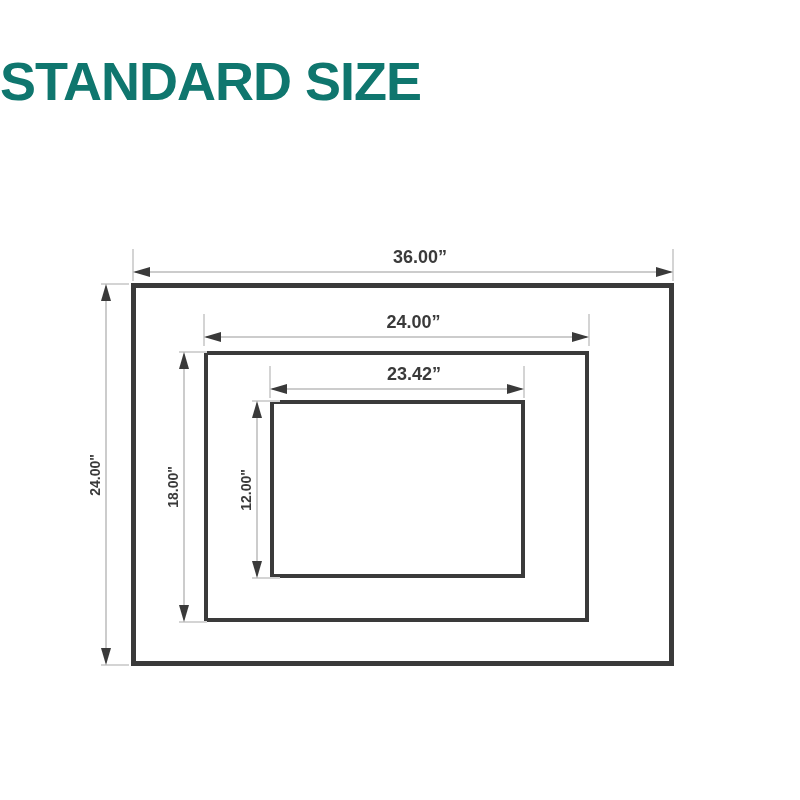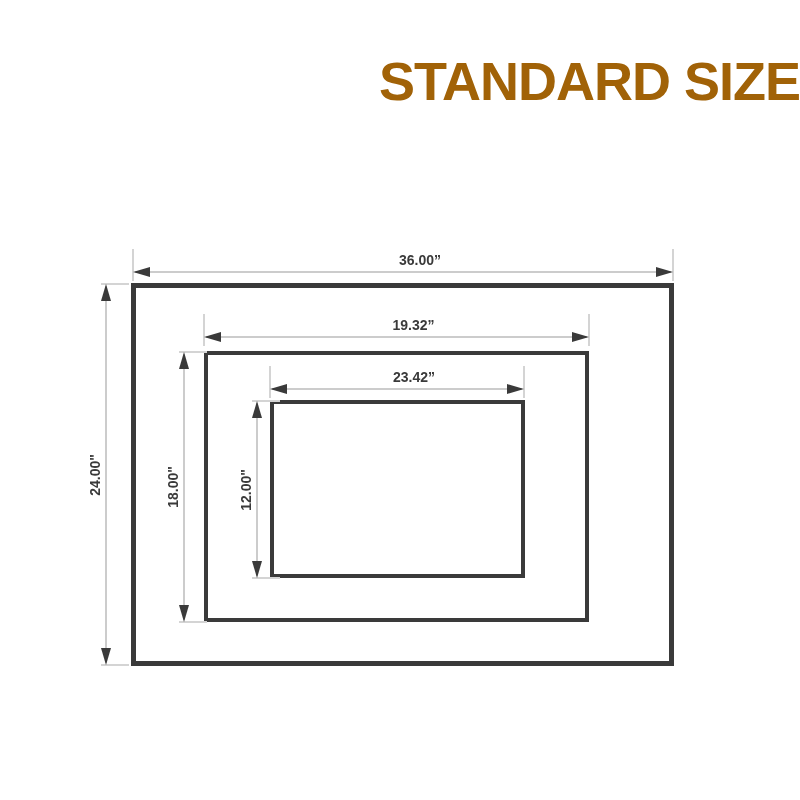--- a/index.html
+++ b/index.html
@@ -18,25 +18,25 @@
     height: 800px;
     background: #ffffff;
     overflow: hidden;
   }
   .title {
     position: absolute;
     top: 50px;
     left: 0;
     width: 100%;
     margin: 0;
-    text-align: right;
+    text-align: left;
     font-size: 54px;
     font-weight: 700;
     letter-spacing: -1px;
-    color: #a16207;
+    color: #0f766e;
   }
   .rect {
     position: absolute;
     box-sizing: border-box;
     border-style: solid;
     border-color: #3a3a3a;
     background: #ffffff;
   }
   .rect-outer  { left: 131px; top: 283px; width: 543px; height: 383px; border-width: 5px; }
   .rect-middle { left: 204px; top: 351px; width: 385px; height: 271px; border-width: 4px; }
@@ -58,21 +58,21 @@
     border-top: 5px solid transparent; border-bottom: 5px solid transparent;
     border-left: 17px solid #3a3a3a;
   }
   .hdim .ext-left, .hdim .ext-right {
     position: absolute; top: -23px; width: 1.5px; height: 32px; background: #d4d4d4;
   }
   .hdim .ext-left  { left: -0.75px; }
   .hdim .ext-right { right: -0.75px; }
   .hdim .label {
     position: absolute; left: 0; right: 0; bottom: 4px;
-    text-align: center; font-size: 14px; font-weight: 700; color: #3a3a3a;
+    text-align: center; font-size: 18px; font-weight: 700; color: #3a3a3a;
     white-space: nowrap;
     margin-left: 34px;
   }
 
   
   .vdim { position: absolute; width: 0; }
   .vdim .line {
     position: absolute; top: 2px; bottom: 2px; left: -0.75px;
     width: 1.5px; background: #cccccc;
   }
@@ -117,21 +117,21 @@
     <div class="arrow-right"></div>
     <div class="label">36.00”</div>
   </div>
 
   <div class="hdim" style="left:204px; top:337px; width:385px;">
     <div class="ext-left"></div>
     <div class="ext-right"></div>
     <div class="line"></div>
     <div class="arrow-left"></div>
     <div class="arrow-right"></div>
-    <div class="label">19.32”</div>
+    <div class="label">24.00”</div>
   </div>
 
   <div class="hdim" style="left:270px; top:389px; width:254px;">
     <div class="ext-left"></div>
     <div class="ext-right"></div>
     <div class="line"></div>
     <div class="arrow-left"></div>
     <div class="arrow-right"></div>
     <div class="label">23.42”</div>
   </div>

